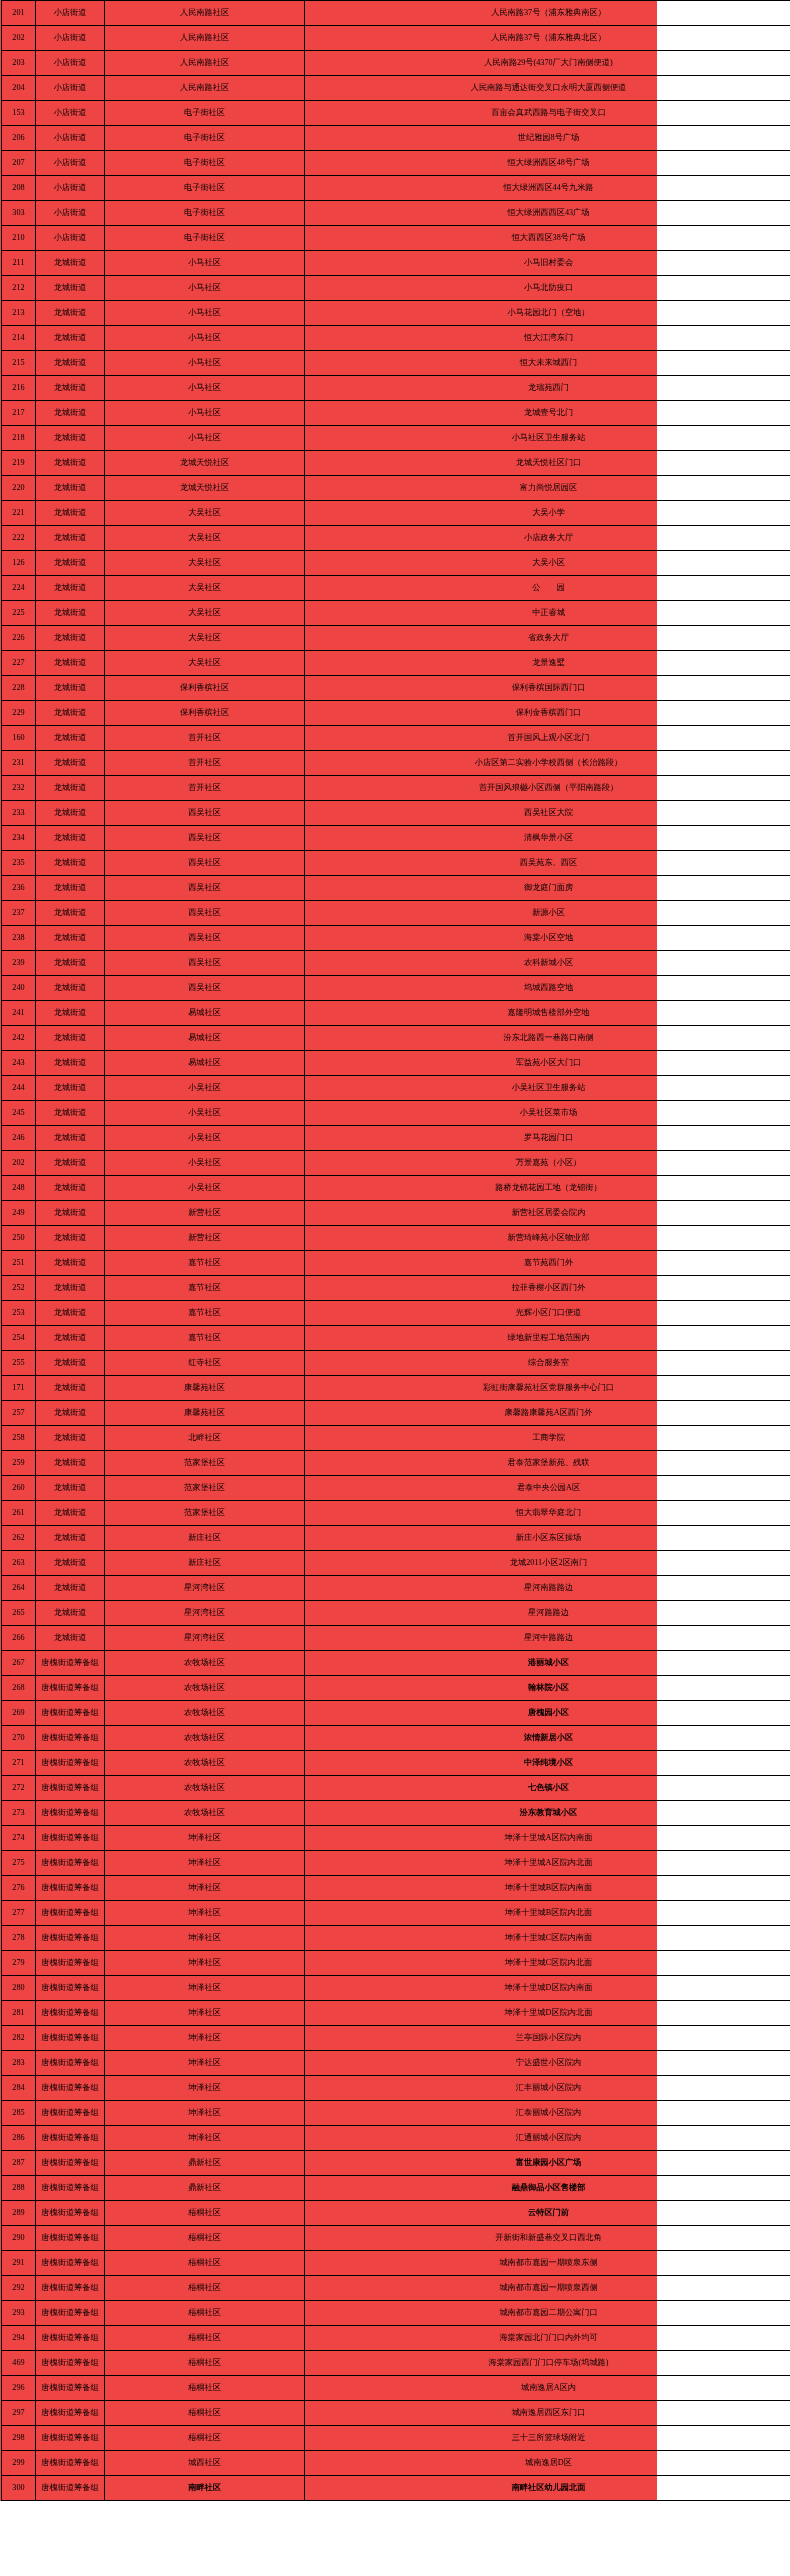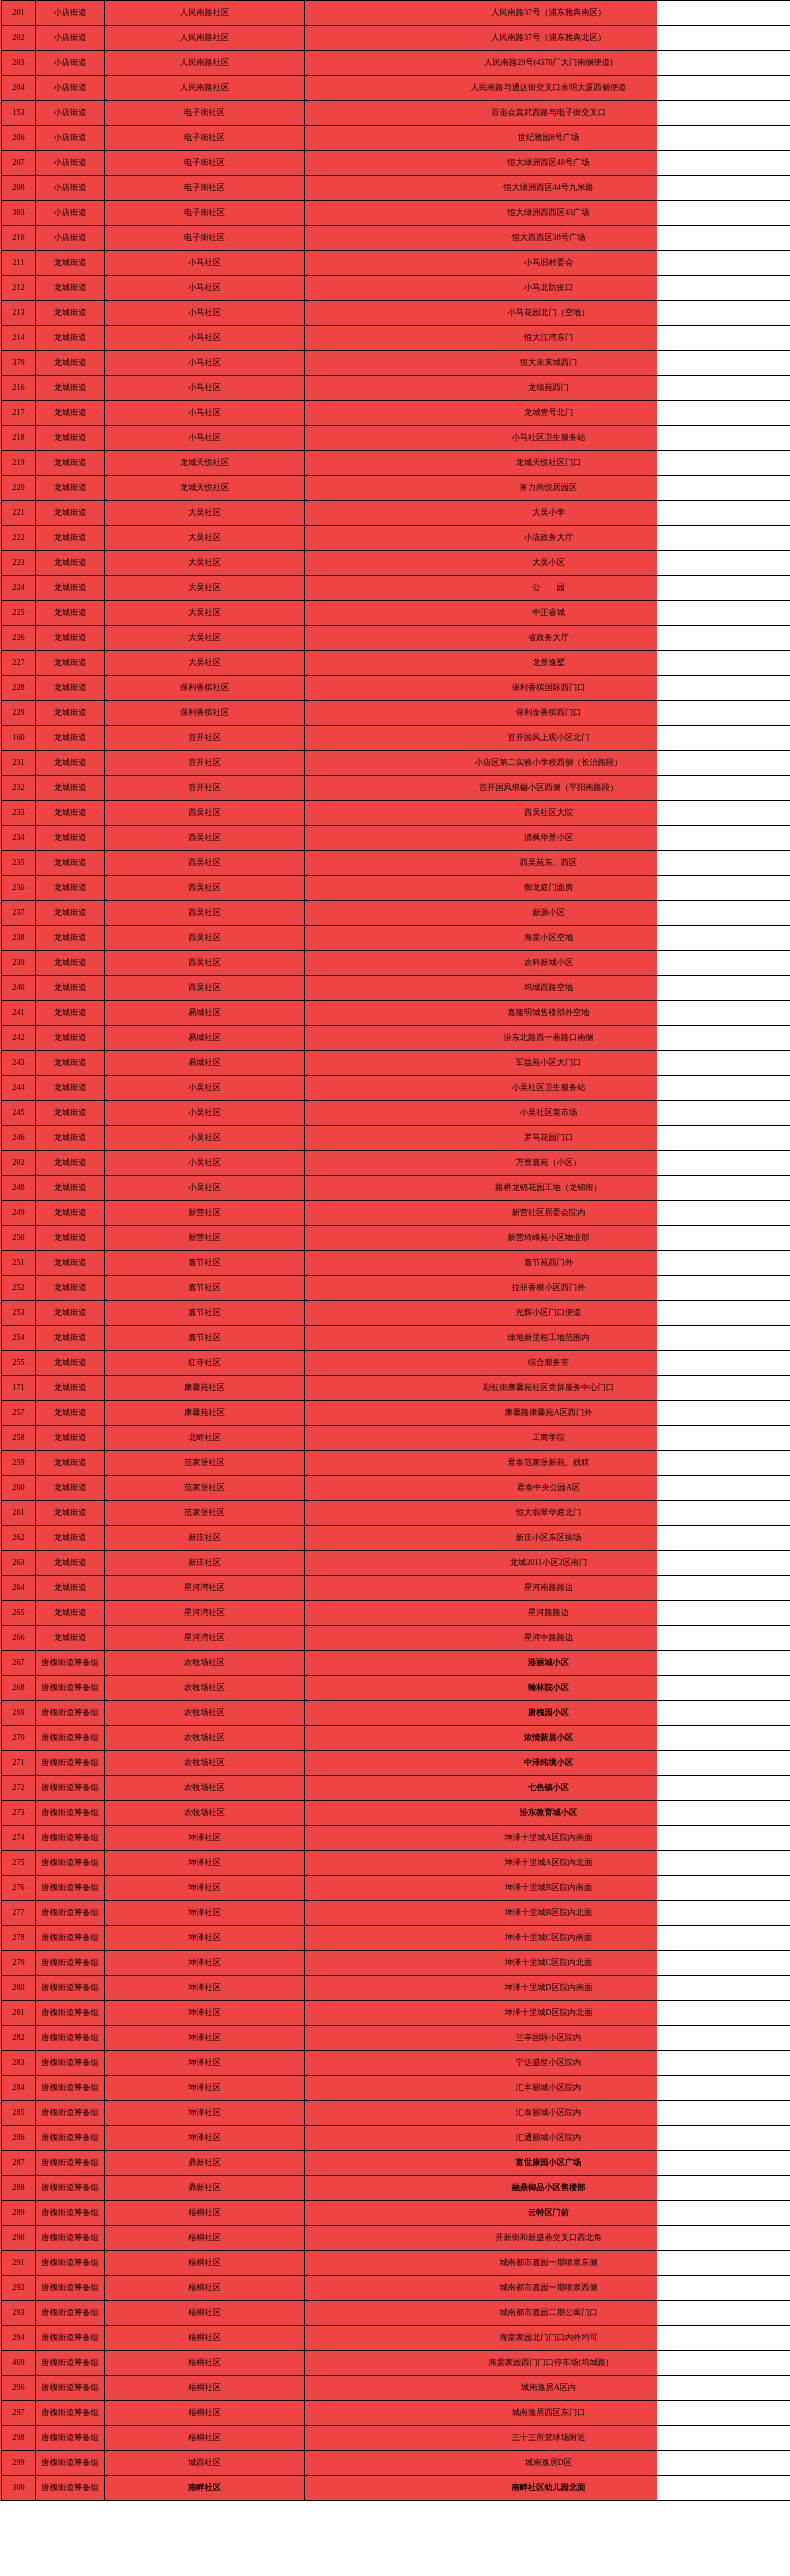--- a/index.html
+++ b/index.html
@@ -110,21 +110,21 @@
           <td class="col-community">小马社区</td>
           <td class="col-site">小马花园北门（空地）</td>
         </tr>
         <tr>
           <td class="col-no">214</td>
           <td class="col-street">龙城街道</td>
           <td class="col-community">小马社区</td>
           <td class="col-site">恒大江湾东门</td>
         </tr>
         <tr>
-          <td class="col-no">379</td>
+          <td class="col-no">215</td>
           <td class="col-street">龙城街道</td>
           <td class="col-community">小马社区</td>
           <td class="col-site">恒大未来城西门</td>
         </tr>
         <tr>
           <td class="col-no">216</td>
           <td class="col-street">龙城街道</td>
           <td class="col-community">小马社区</td>
           <td class="col-site">龙瑞苑西门</td>
         </tr>
@@ -158,21 +158,21 @@
           <td class="col-community">大吴社区</td>
           <td class="col-site">大吴小学</td>
         </tr>
         <tr>
           <td class="col-no">222</td>
           <td class="col-street">龙城街道</td>
           <td class="col-community">大吴社区</td>
           <td class="col-site">小店政务大厅</td>
         </tr>
         <tr>
-          <td class="col-no">223</td>
+          <td class="col-no">126</td>
           <td class="col-street">龙城街道</td>
           <td class="col-community">大吴社区</td>
           <td class="col-site">大吴小区</td>
         </tr>
         <tr>
           <td class="col-no">224</td>
           <td class="col-street">龙城街道</td>
           <td class="col-community">大吴社区</td>
           <td class="col-site">公　　园</td>
         </tr>

